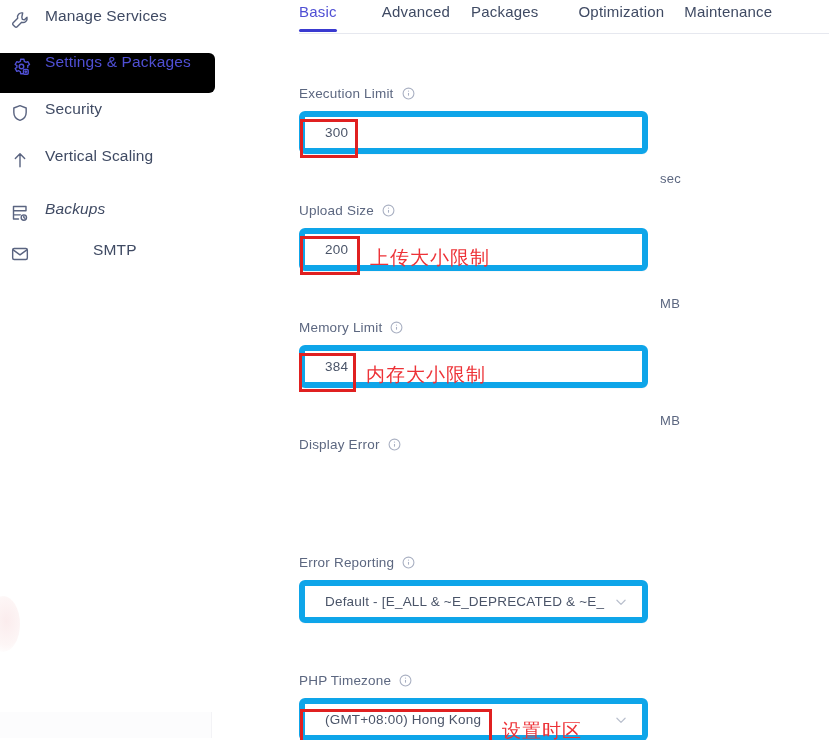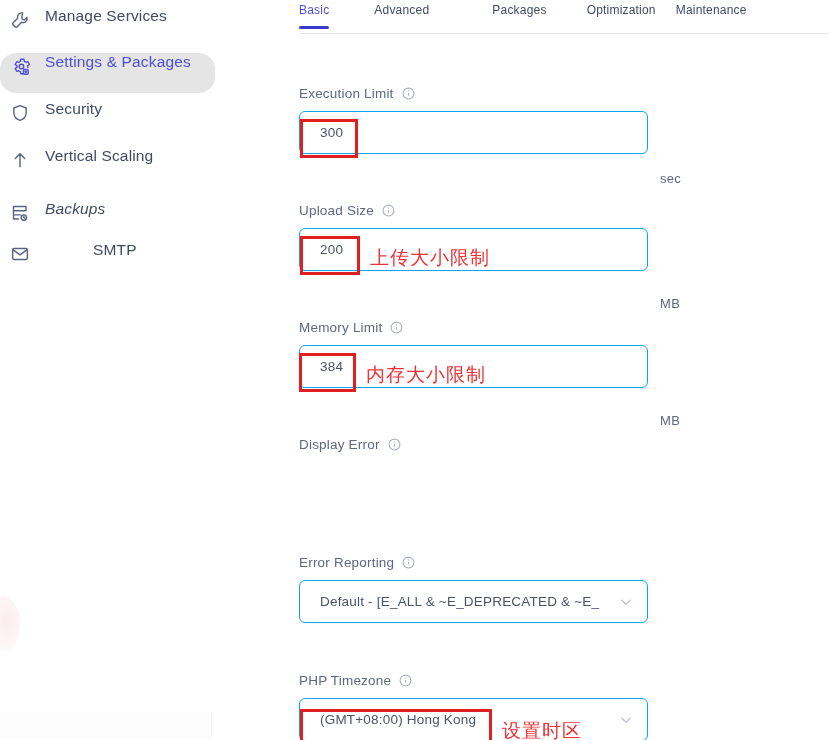--- a/index.html
+++ b/index.html
@@ -27,21 +27,21 @@
   .nav-item {
     position: absolute;
     left: 0;
     width: 215px;
     height: 40px;
     display: flex;
     align-items: flex-start;
     padding-left: 7px;
     border-radius: 0 6px 6px 0;
   }
-  .nav-item.active { background: #e5e5e5; border-radius: 16px; }
+  .nav-item.active { background: #000000; }
   .nav-ico {
     width: 26px; height: 26px;
     display: flex; align-items: center; justify-content: center;
     margin-right: 12px;
     flex: 0 0 26px;
     color: #5a6480;
   }
   .nav-item.active .nav-ico { color: #4f4fd4; }
   .nav-ico svg { display: block; }
   .nav-label {
@@ -82,21 +82,21 @@
     align-items: flex-start;
   }
   #tabs-rule {
     position: absolute;
     left: 19px; top: 33px;
     width: 530px; height: 1px;
     background: #e6e8ef;
   }
   .tab {
     position: relative;
-    font-size: 12px;
+    font-size: 15px;
     color: #3f4a63;
     letter-spacing: .2px;
     padding: 3px 0 11px 0;
     white-space: nowrap;
   }
   .tab.active { color: #4f4fd4; font-weight: 400; }
   .tab.active::after {
     content: "";
     position: absolute;
     left: 0; right: 0; bottom: -1px;
@@ -121,21 +121,21 @@
     width: 13px; height: 13px;
     display: inline-flex; align-items: center; justify-content: center;
     color: #a9b0c2;
   }
   .flabel .info svg { display: block; }
 
   .control {
     position: relative;
     width: 349px;
     height: 43px;
-    border: 1px solid #0ea5e9;
+    border: 6px solid #0ea5e9;
     border-radius: 6px;
     background: #ffffff;
     display: flex;
     align-items: center;
     box-shadow: 0 1px 1px rgba(23,30,60,.03);
   }
   .control .val {
     font-size: 13.5px;
     color: #4a5468;
     padding-left: 20px;
@@ -252,21 +252,21 @@
       
     </div>
   </nav>
 
   <section id="main">
 
     <div id="tabs-rule"></div>
     <div id="tabs">
       <div class="tab active" style="margin-left:19px;">Basic</div>
       <div class="tab" style="margin-left:45px;">Advanced</div>
-      <div class="tab" style="margin-left:63px;">Packages</div>
+      <div class="tab" style="margin-left:21px;">Packages</div>
       <div class="tab" style="margin-left:40px;">Optimization</div>
       <div class="tab" style="margin-left:20px;">Maintenance</div>
     </div>
 
     <div id="form">
 
       <div class="field" style="top:70px;">
         <div class="flabel">
           <span>Execution Limit</span>
           <span class="info">

